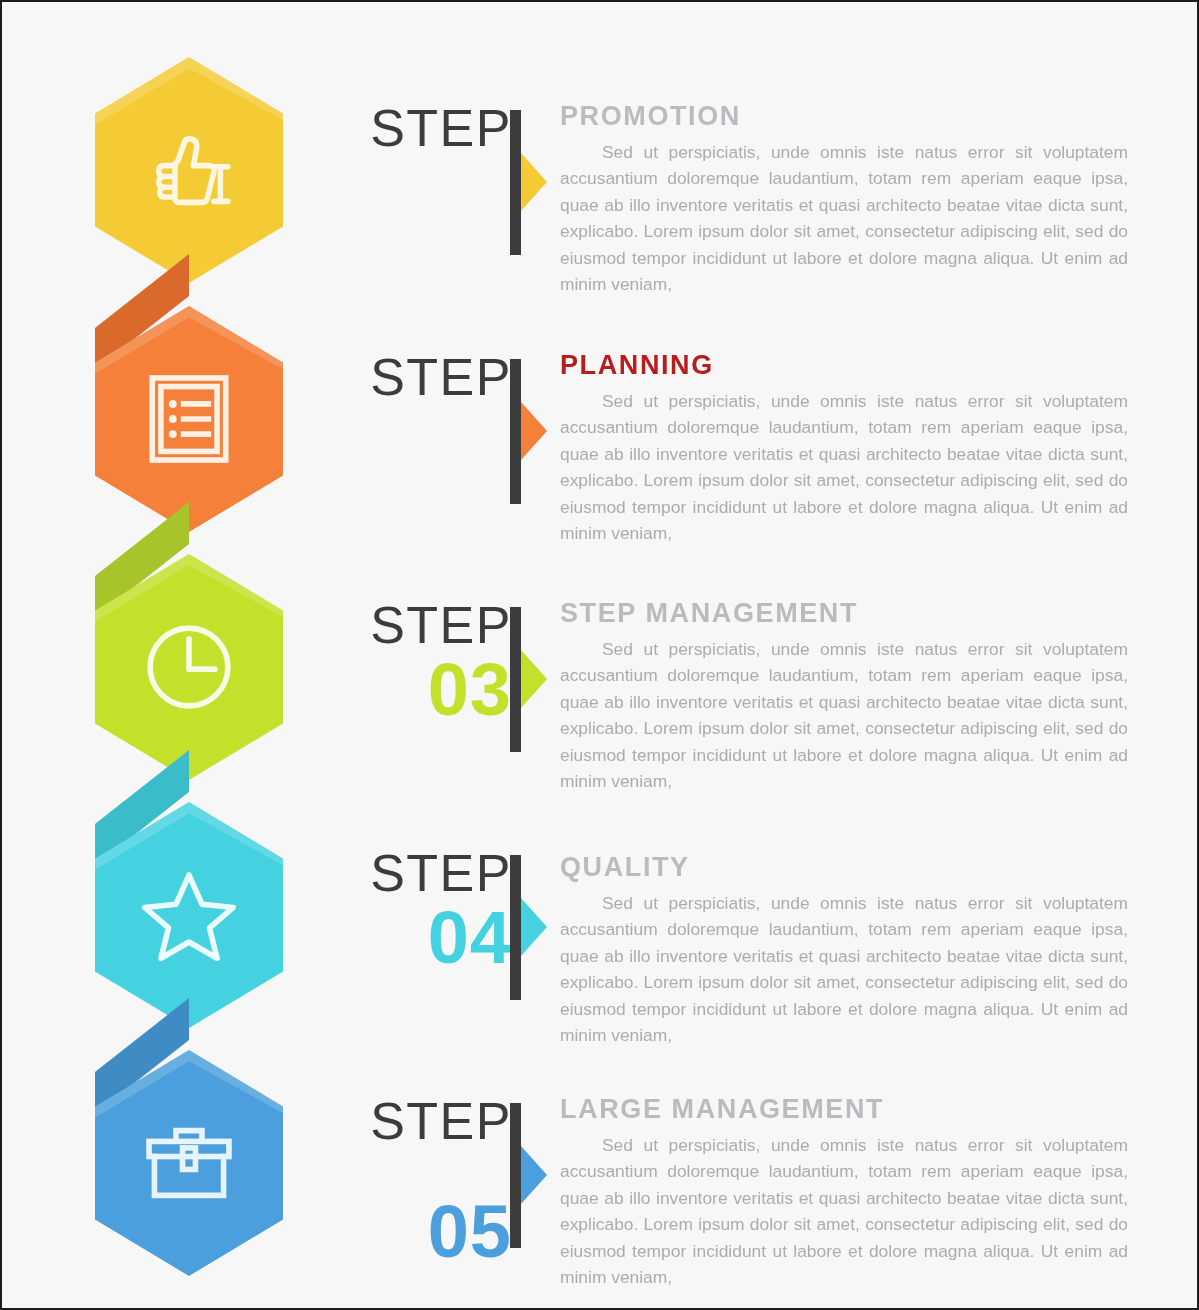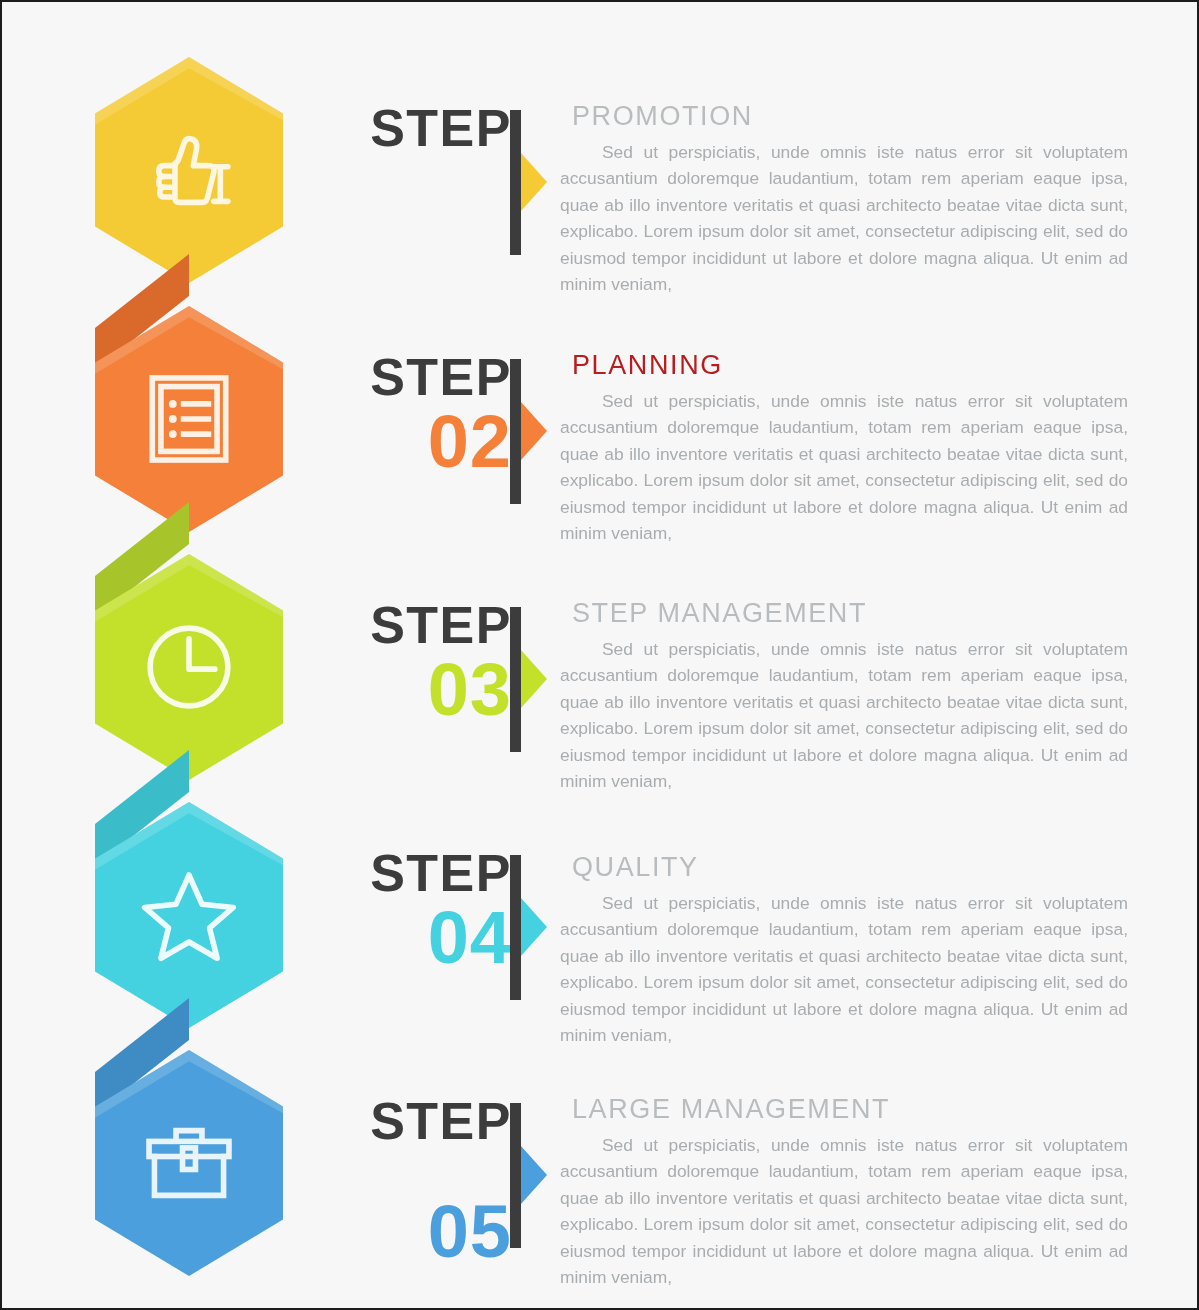--- a/index.html
+++ b/index.html
@@ -62,21 +62,21 @@
   
   .step-label {
     position: absolute;
     width: 190px;
     text-align: right;
     line-height: 1;
   }
   .step-word {
     display: block;
     font-size: 52px;
-    font-weight: 700;
+    font-weight: 400;
     letter-spacing: 1.5px;
     color: #3c3c3c;
   }
   .step-num {
     display: block;
     font-size: 74px;
     font-weight: 700;
     letter-spacing: 1px;
     margin-top: 2px;
   }
@@ -91,24 +91,24 @@
     border-top: 29px solid transparent;
     border-bottom: 29px solid transparent;
   }
 
   
   .text-col {
     position: absolute;
   }
   .sec-title {
     font-size: 27px;
-    font-weight: 400;
+    font-weight: 700;
     letter-spacing: 1.6px;
     color: #b9bcbe;
-    margin: 0 0 7px 12px;
+    margin: 0 0 7px 0;
     line-height: 1.1;
   }
   .sec-body {
     font-size: 17.4px;
     line-height: 1.52;
     color: #a9adb0;
     text-align: justify;
     text-indent: 42px;
     margin: 0;
   }
@@ -157,21 +157,20 @@
           <circle cx="35" cy="50" r="3.6" fill="#fdf0e4" stroke="none"></circle>
           <circle cx="35" cy="64" r="3.6" fill="#fdf0e4" stroke="none"></circle>
           <path d="M45 36 L68 36"></path>
           <path d="M45 50 L68 50"></path>
           <path d="M45 64 L68 64"></path>
         </svg>
       </div>
     </div>
     <div class="step-label" style="left:320px; top:55px;">
       <span class="step-word" style="color: rgb(60, 60, 60);">STEP</span>
-      <span class="step-num" style="color: rgb(244, 128, 58);">02</span>
     </div>
     <div class="divider" style="left: 508px; top: 63px; height: 145px; background: rgb(60, 60, 60);"></div>
     <div class="arrow" style="left: 519px; top: 106px; border-left: 26px solid rgb(244, 128, 58);"></div>
     <div class="text-col" style="left:558px; top:55px; width:568px;">
       <p class="sec-title" style="color: #b91c1c;">PLANNING</p>
       <p class="sec-body" style="color: rgb(169, 173, 176);">Sed ut perspiciatis, unde omnis iste natus error sit voluptatem accusantium doloremque laudantium, totam rem aperiam eaque ipsa, quae ab illo inventore veritatis et quasi architecto beatae vitae dicta sunt, explicabo. Lorem ipsum dolor sit amet, consectetur adipiscing elit, sed do eiusmod tempor incididunt ut labore et dolore magna aliqua. Ut enim ad minim veniam,</p>
     </div>
   </div>
 
   <div class="step-block" style="top:542px;">

